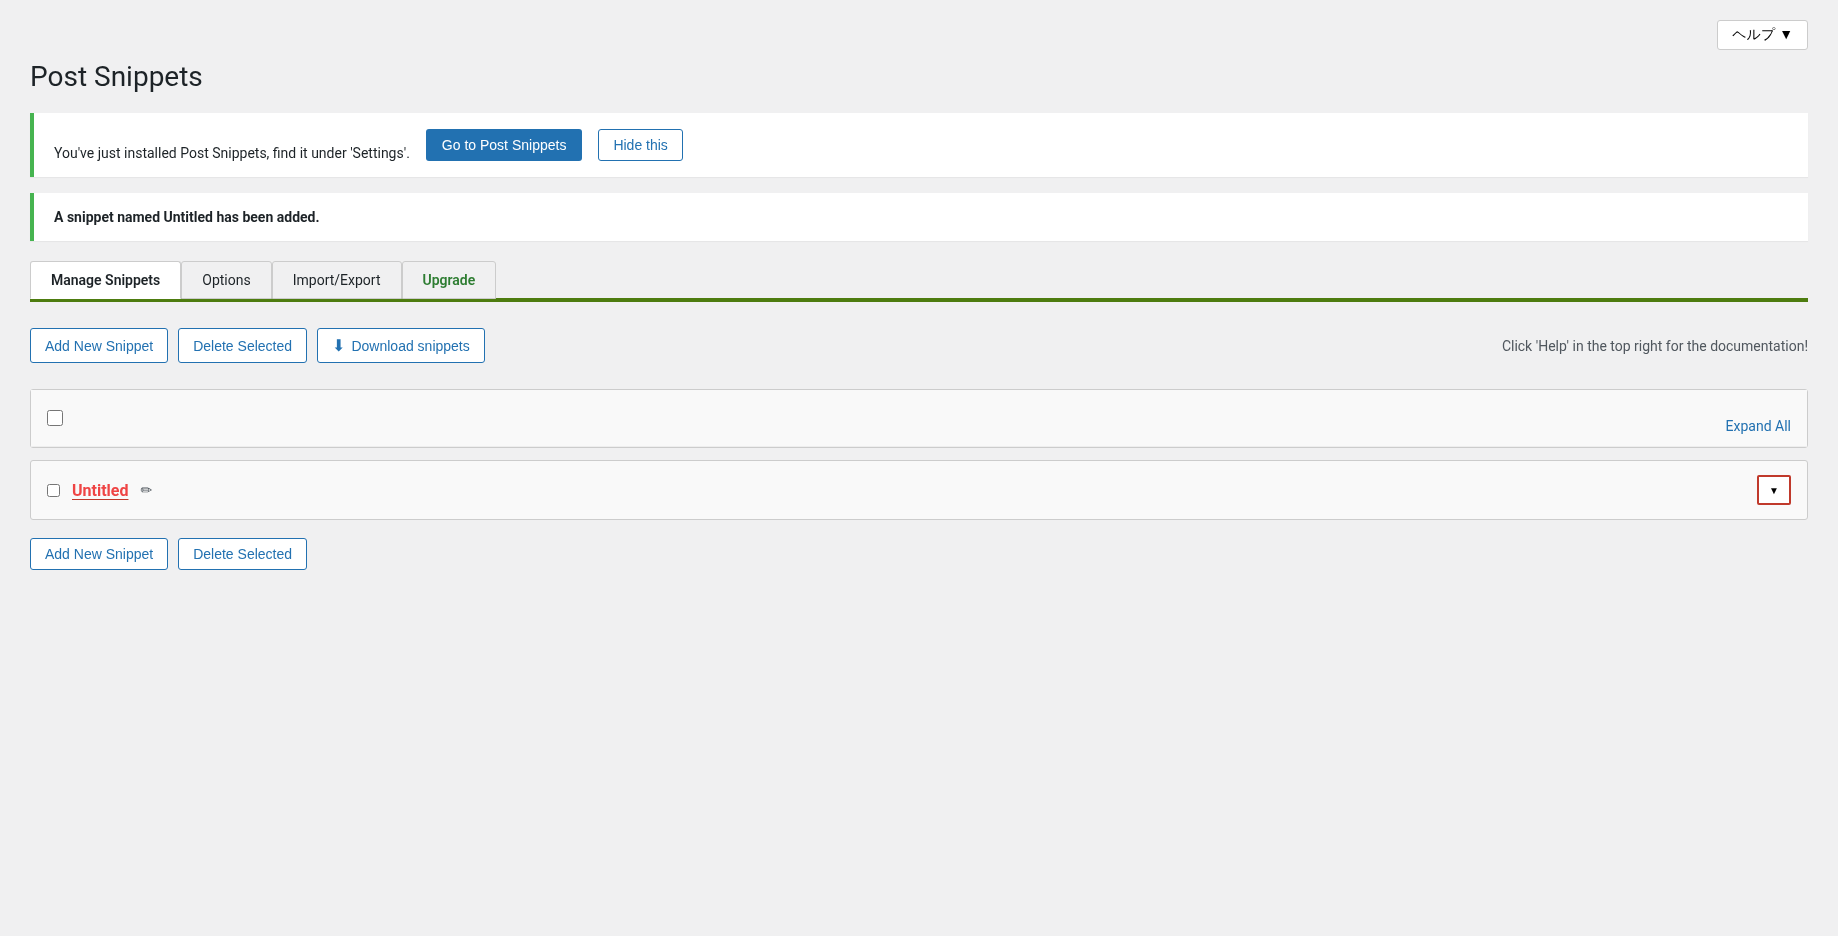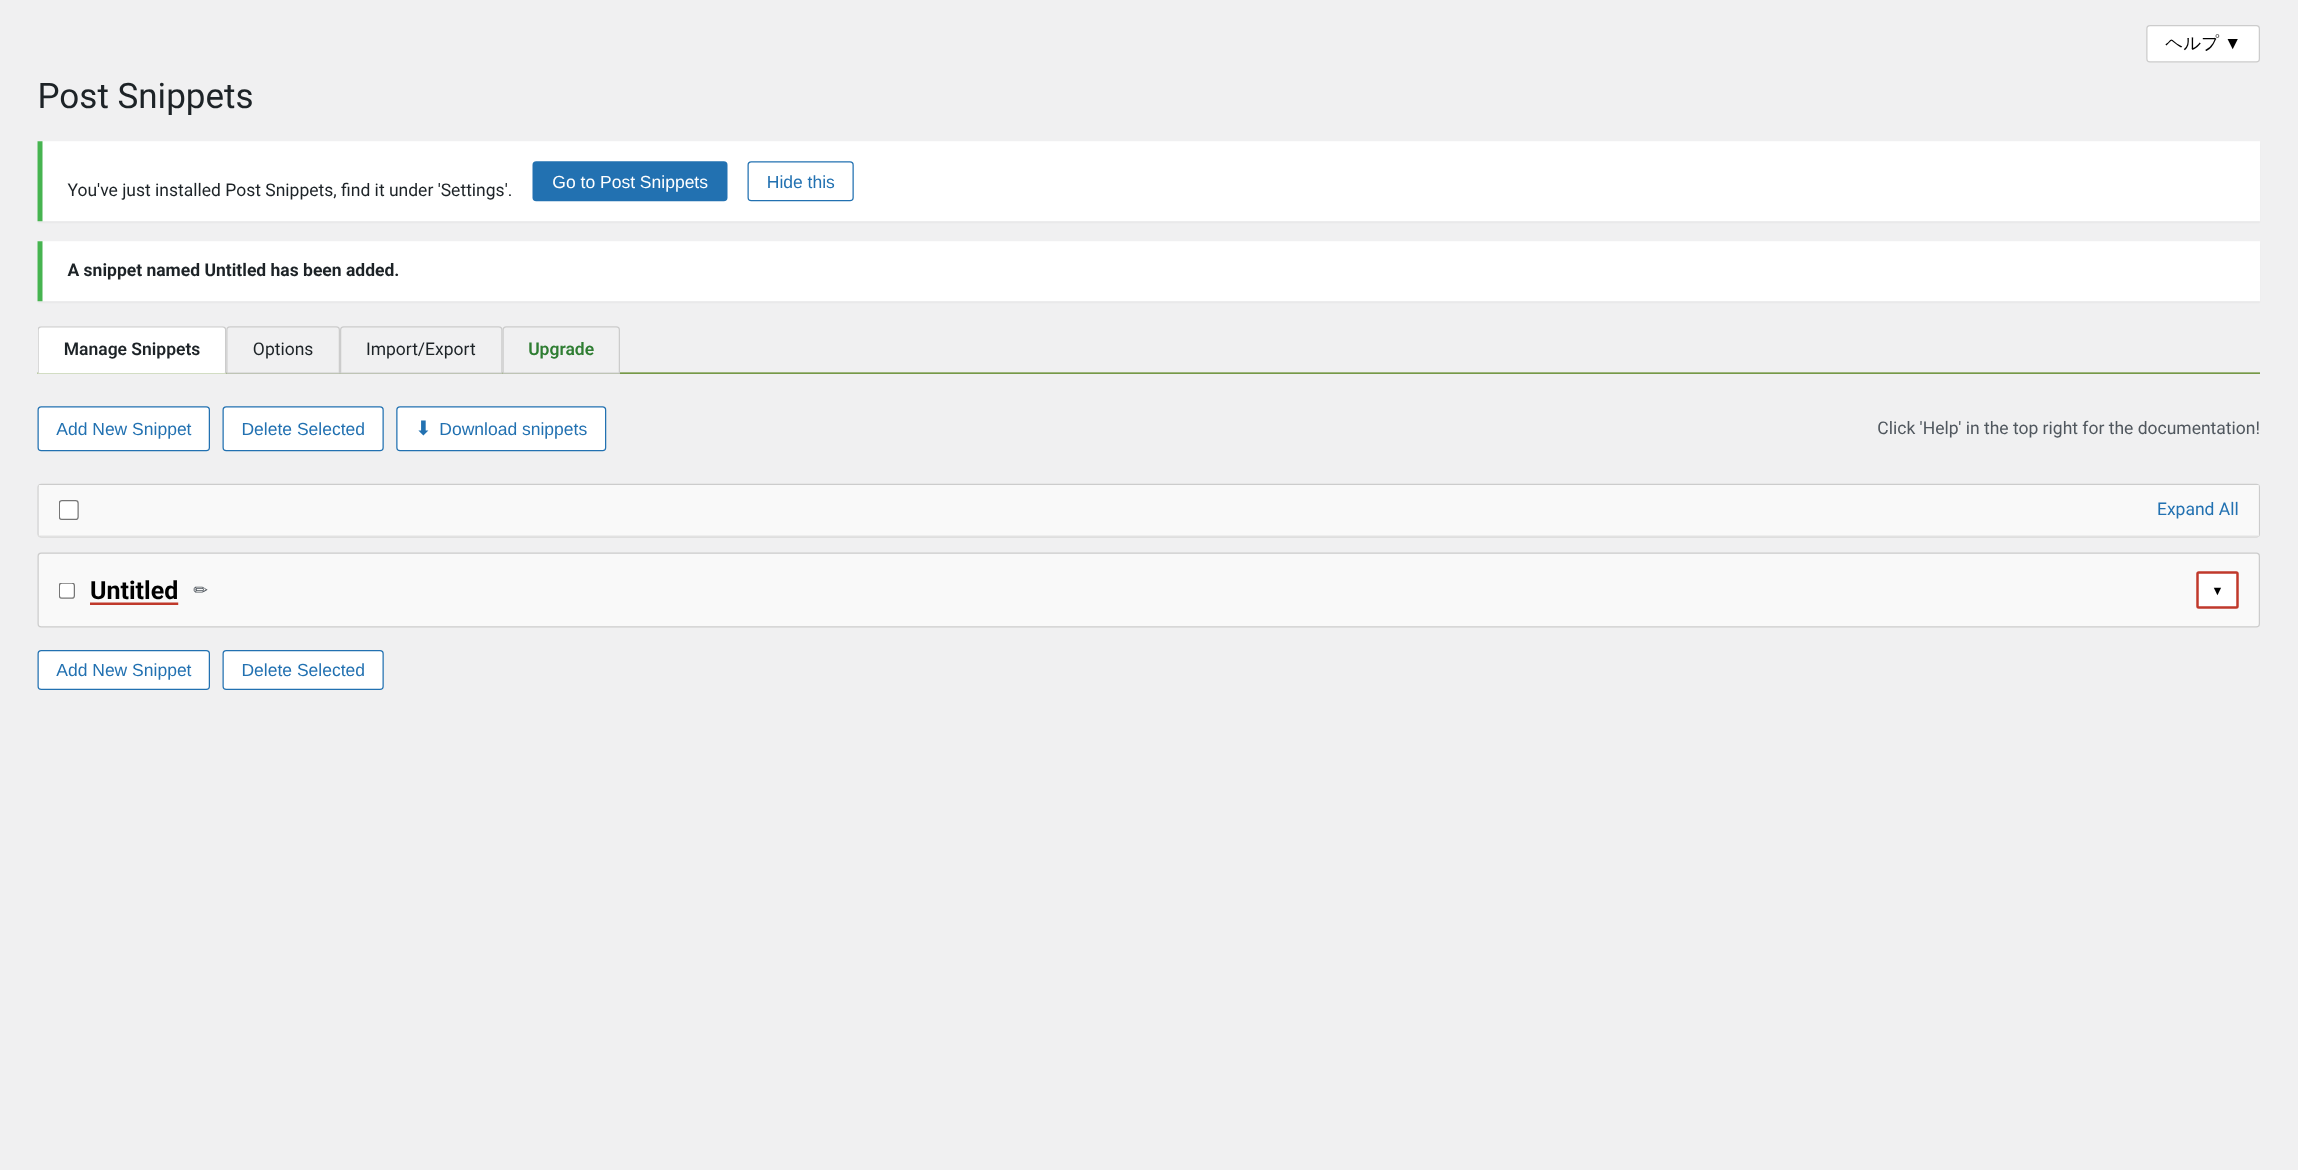--- a/index.html
+++ b/index.html
@@ -73,21 +73,21 @@
       font-size: 14px;
       white-space: nowrap;
     }
     .tabs-container {
       margin-bottom: 16px;
       margin-top: 20px;
     }
     .tabs {
       display: flex;
       gap: 0;
-      border-bottom: 1px solid #4d7c0f;
+      border-bottom: 4px solid #4d7c0f;
     }
     .tab {
       padding: 10px 20px;
       cursor: pointer;
       font-size: 14px;
       border: 1px solid #ccc;
       background: #f0f0f1;
       color: #1d2327;
       margin-bottom: -1px;
       border-radius: 3px 3px 0 0;
@@ -146,43 +146,44 @@
     .snippet-header-row input[type="checkbox"] {
       width: 16px;
       height: 16px;
       cursor: pointer;
     }
     .expand-all-link {
       color: #2271b1;
       cursor: pointer;
       font-size: 14px;
       text-decoration: none;
+      margin-top: 16px;
     }
 
     .snippet-item {
       background: #f9f9f9;
       border: 1px solid #ccc;
       border-radius: 3px;
       margin-bottom: 8px;
     }
     .snippet-item-header {
       display: flex;
       align-items: center;
       padding: 14px 16px;
       justify-content: space-between;
     }
     .snippet-item-left {
       display: flex;
       align-items: center;
       gap: 12px;
     }
     .snippet-title {
-      font-size: 20px;
+      font-size: 16px;
       font-weight: 700;
-      color: #000000;
+      color: #ef4444;
       text-decoration: underline;
       text-decoration-color: #c0392b;
       text-underline-offset: 3px;
     }
     .edit-icon {
       cursor: pointer;
       color: #50575e;
       font-size: 14px;
     }
     .dropdown-btn {

